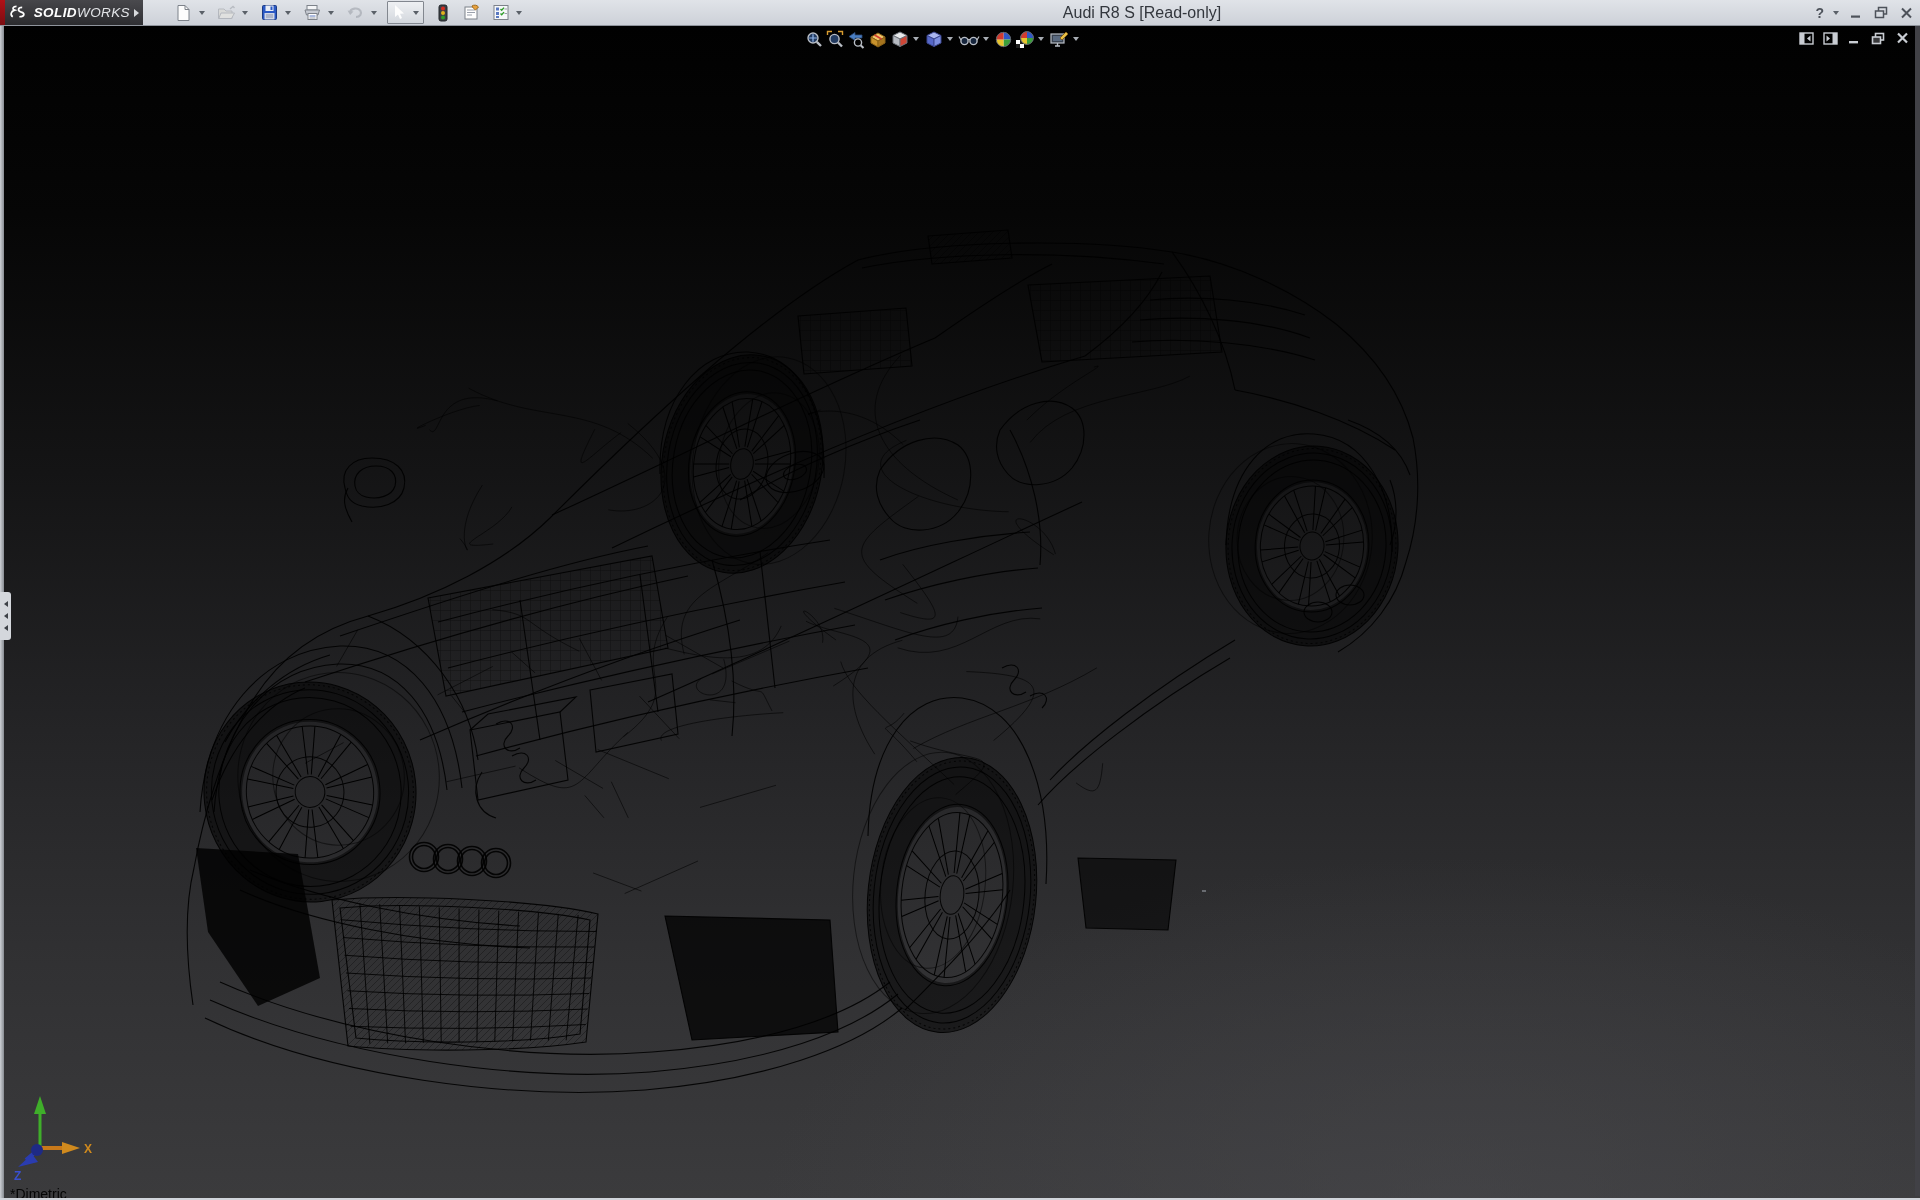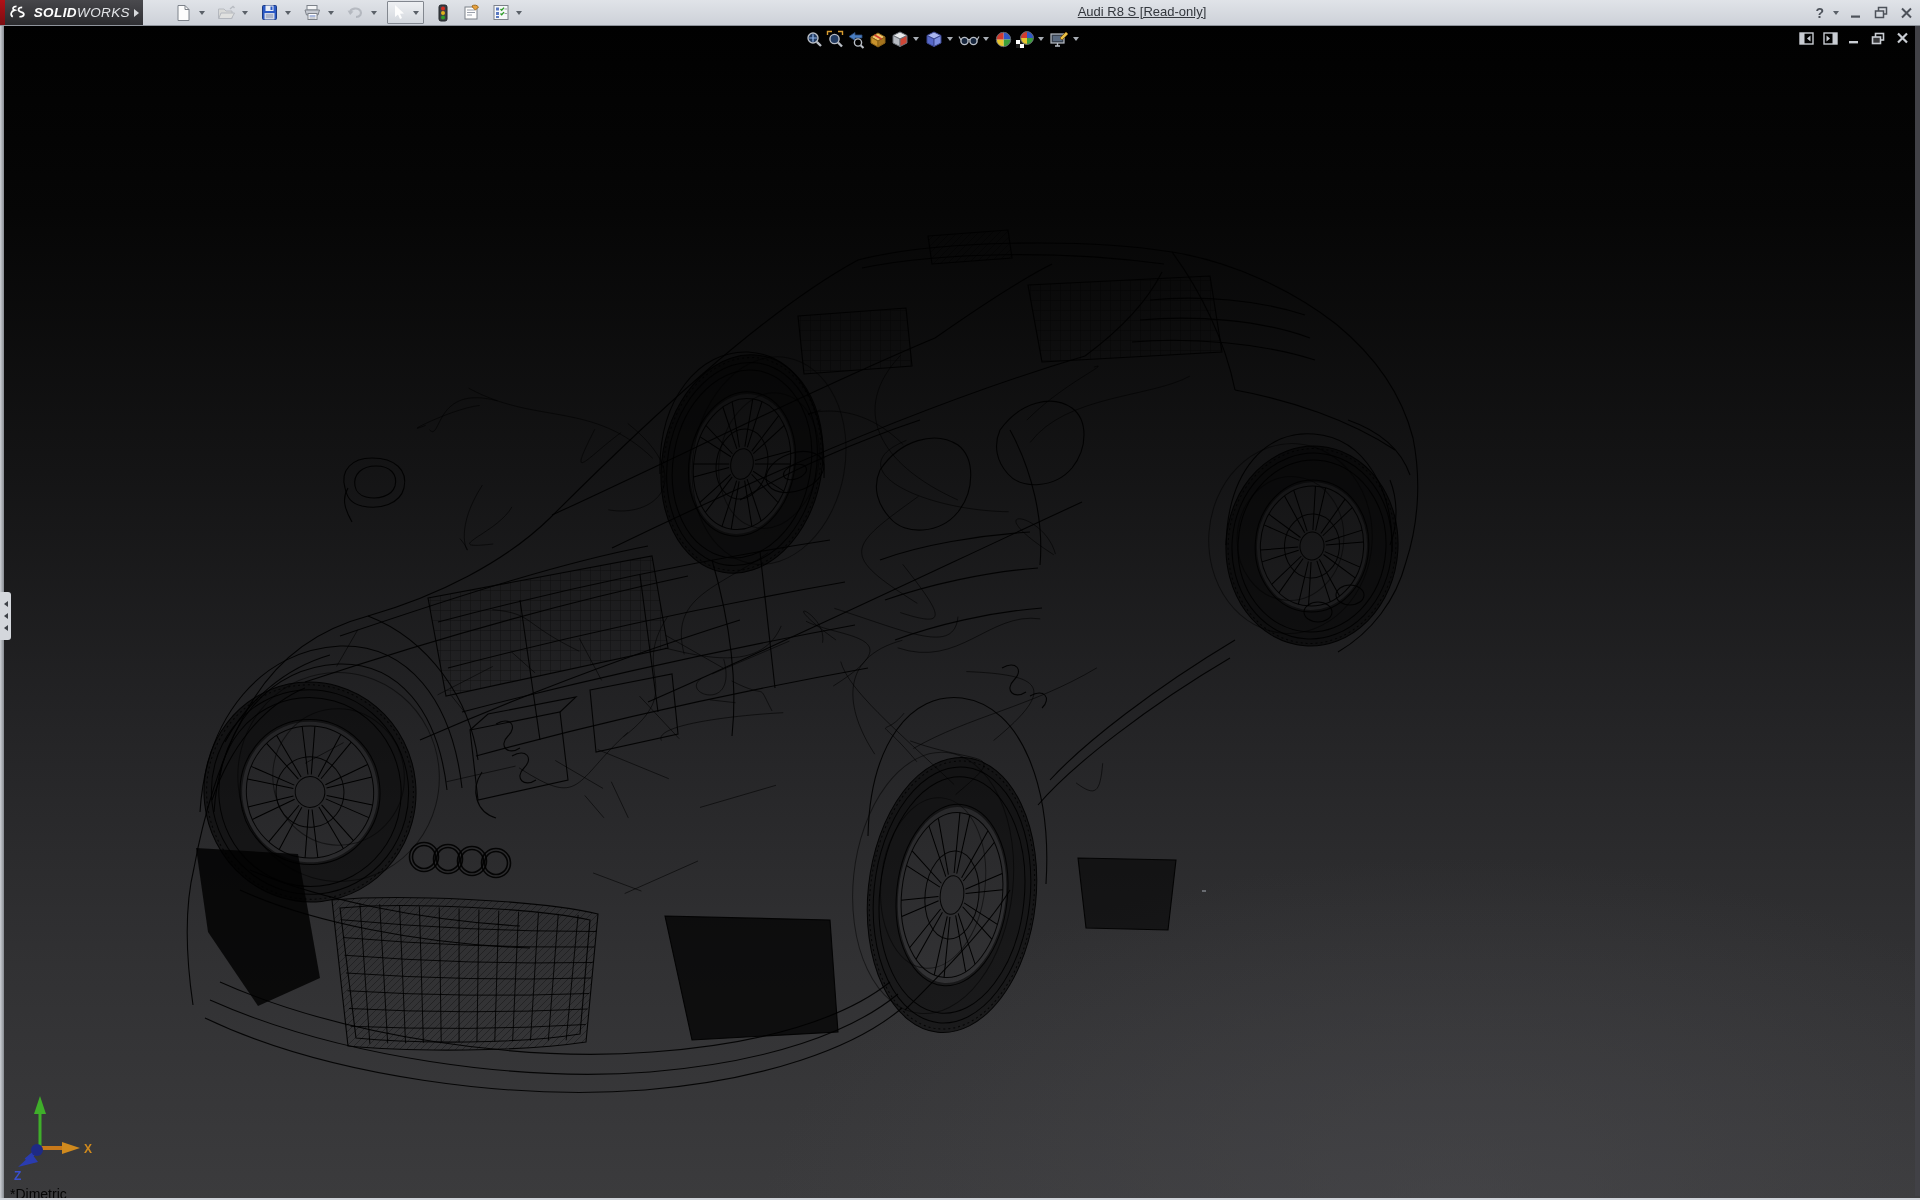--- a/index.html
+++ b/index.html
@@ -20,21 +20,21 @@
     background:linear-gradient(#4a4a4e,#303034);display:flex;align-items:center;justify-content:center;}
   .tri-right{width:0;height:0;border-top:4px solid transparent;border-bottom:4px solid transparent;border-left:5px solid #d8dadd;}
 
   #main-toolbar{position:absolute;left:172px;top:0;height:25px;display:flex;align-items:center;}
   .tb-group{display:flex;align-items:center;margin-right:6px;}
   .tb-btn{width:21px;height:21px;display:flex;align-items:center;justify-content:center;border:1px solid transparent;}
   .tb-btn.disabled{opacity:.45;}
   .tb-sel{display:flex;align-items:center;border:1px solid #82878f;background:linear-gradient(#eef0f3,#d3d7dd);height:21px;border-radius:1px;}
   .caret{width:0;height:0;border-left:3.5px solid transparent;border-right:3.5px solid transparent;border-top:4px solid #5a6068;margin:0 4px;}
   #window-title{position:absolute;left:1142px;top:4px;transform:translateX(-50%);
-    font-size:13px;color:#33373d;white-space:nowrap;text-decoration:underline;}
+    font-size:16px;color:#33373d;white-space:nowrap;}
   #titlebar-controls{position:absolute;right:6px;top:0;height:25px;display:flex;align-items:center;gap:9px;color:#4d525a;}
   #help-glyph{font-size:14px;font-weight:bold;color:#4d525a;}
   .win-glyph{display:flex;align-items:center;justify-content:center;width:16px;height:16px;}
 
   
   #viewport{position:absolute;left:0;top:26px;width:1920px;height:1172px;
     background:
       radial-gradient(1000px 520px at 76% 102%, rgba(74,74,78,.55), rgba(0,0,0,0) 70%),
       linear-gradient(to bottom,#010101 0%,#060606 16%,#141415 38%,#242426 60%,#313133 80%,#3b3b3d 100%);}
   #bottom-border{position:absolute;left:0;bottom:0;width:1920px;height:2px;background:#d0d4da;z-index:60;}

